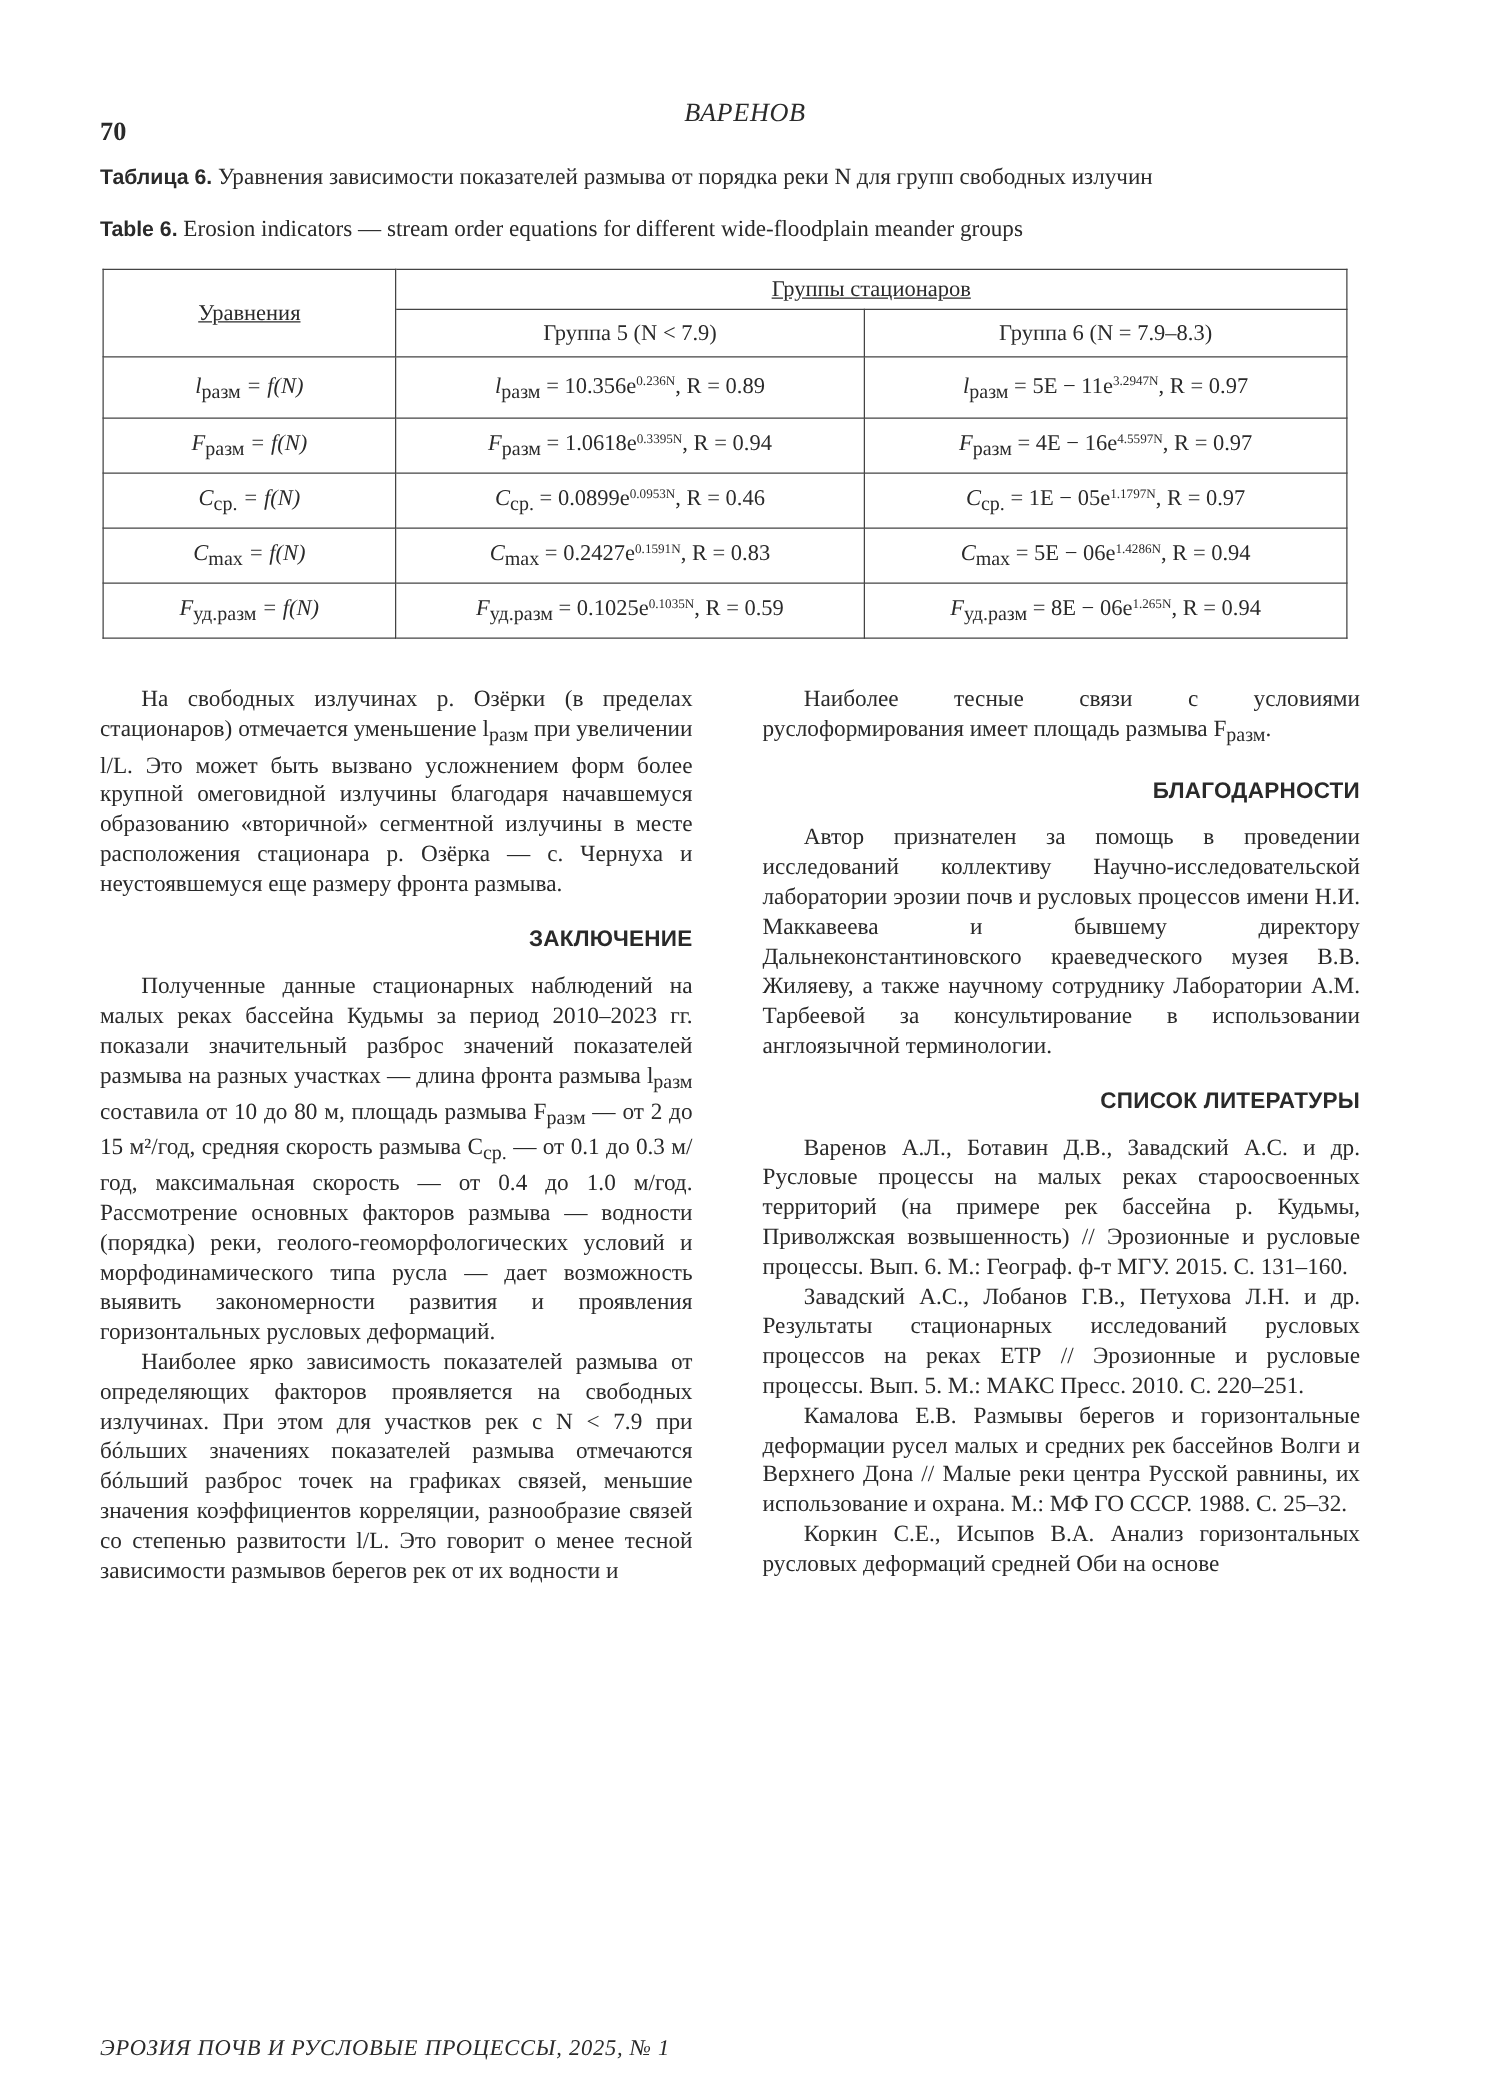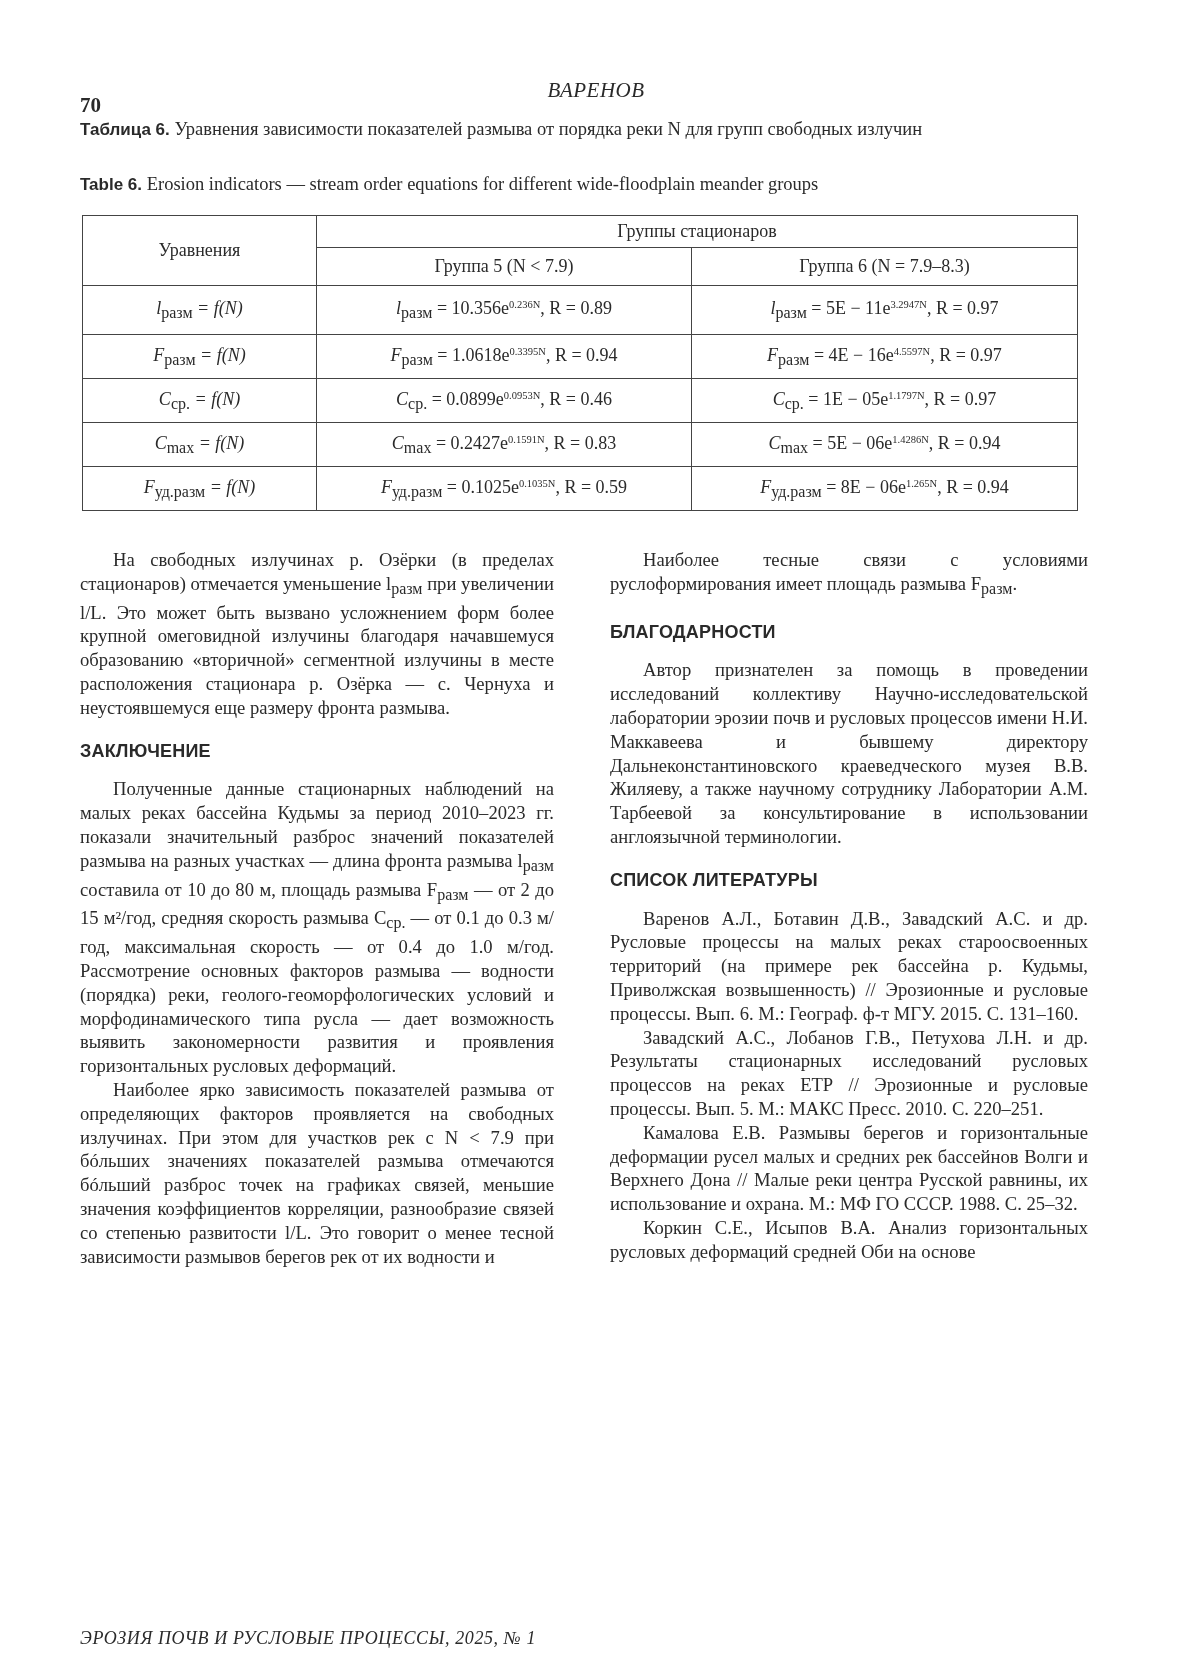--- a/index.html
+++ b/index.html
@@ -5,48 +5,48 @@
   html, body { margin: 0; padding: 0; background: #ffffff; }
   body {
     width: 1200px; height: 1676px; position: relative; overflow: hidden;
     font-family: "Liberation Serif", "DejaVu Serif", serif; color: #2a2a2a;
   }
   .abs { position: absolute; }
   #page-number { left: 80px; top: 93px; font-size: 21px; font-weight: bold; }
   #running-head { left: 0; width: 1192px; top: 78px; text-align: center; font-size: 21px; letter-spacing: 0.5px; font-style: italic; }
   .caption { left: 80px; font-size: 18.5px; white-space: nowrap; }
   .caption b { font-family: "Liberation Sans", "DejaVu Sans", sans-serif; font-weight: bold; font-size: 17px; }
-  #caption-ru { top: 119px; }
+  #caption-ru { top: 132px; }
   #caption-en { top: 174px; }
 
   table#eq-table {
     position: absolute; left: 82px; top: 215px; width: 996px;
     border-collapse: collapse; font-size: 18px;
   }
   #eq-table td, #eq-table th {
     border: 1.6px solid #444; text-align: center; font-weight: normal; padding: 0;
   }
   #eq-table th.h-eq { width: 233px; }
   #eq-table th.h-g5 { width: 374px; }
-  #eq-table tr.hr1 th { height: 31px; }
+  #eq-table tr.hr1 th { height: 31px; text-decoration: underline; }
   #eq-table tr.hr2 th { height: 37px; }
   #eq-table tr.r1 td { height: 48px; }
   #eq-table tr.rn td { height: 43px; }
   .it { font-style: italic; }
   sub { font-size: 16px; vertical-align: -4px; font-style: normal; }
   sup { font-size: 10.5px; vertical-align: 6px; }
 
   .col { position: absolute; top: 548px; font-size: 18.6px; line-height: 23.8px; text-align: justify; }
   #col-left { left: 80px; width: 474px; }
   #col-right { left: 610px; width: 478px; }
   .col p { margin: 0; text-indent: 33px; }
   .col p.noindent { text-indent: 0; }
   .sec-title {
     font-family: "Liberation Sans", "DejaVu Sans", sans-serif; font-weight: bold;
-    text-align: left; font-size: 18px; margin: 20px 0 14px 0; letter-spacing: 0.2px;
+    text-align: right; font-size: 18px; margin: 20px 0 14px 0; letter-spacing: 0.2px;
   }
   #footer { left: 80px; top: 1628px; font-size: 18px; font-style: italic; letter-spacing: 0.6px; }
 </style>
 </head>
 <body>
 
 <div class="abs" id="page-number">70</div>
 <div class="abs" id="running-head">ВАРЕНОВ</div>
 
 <div class="abs caption" id="caption-ru">

